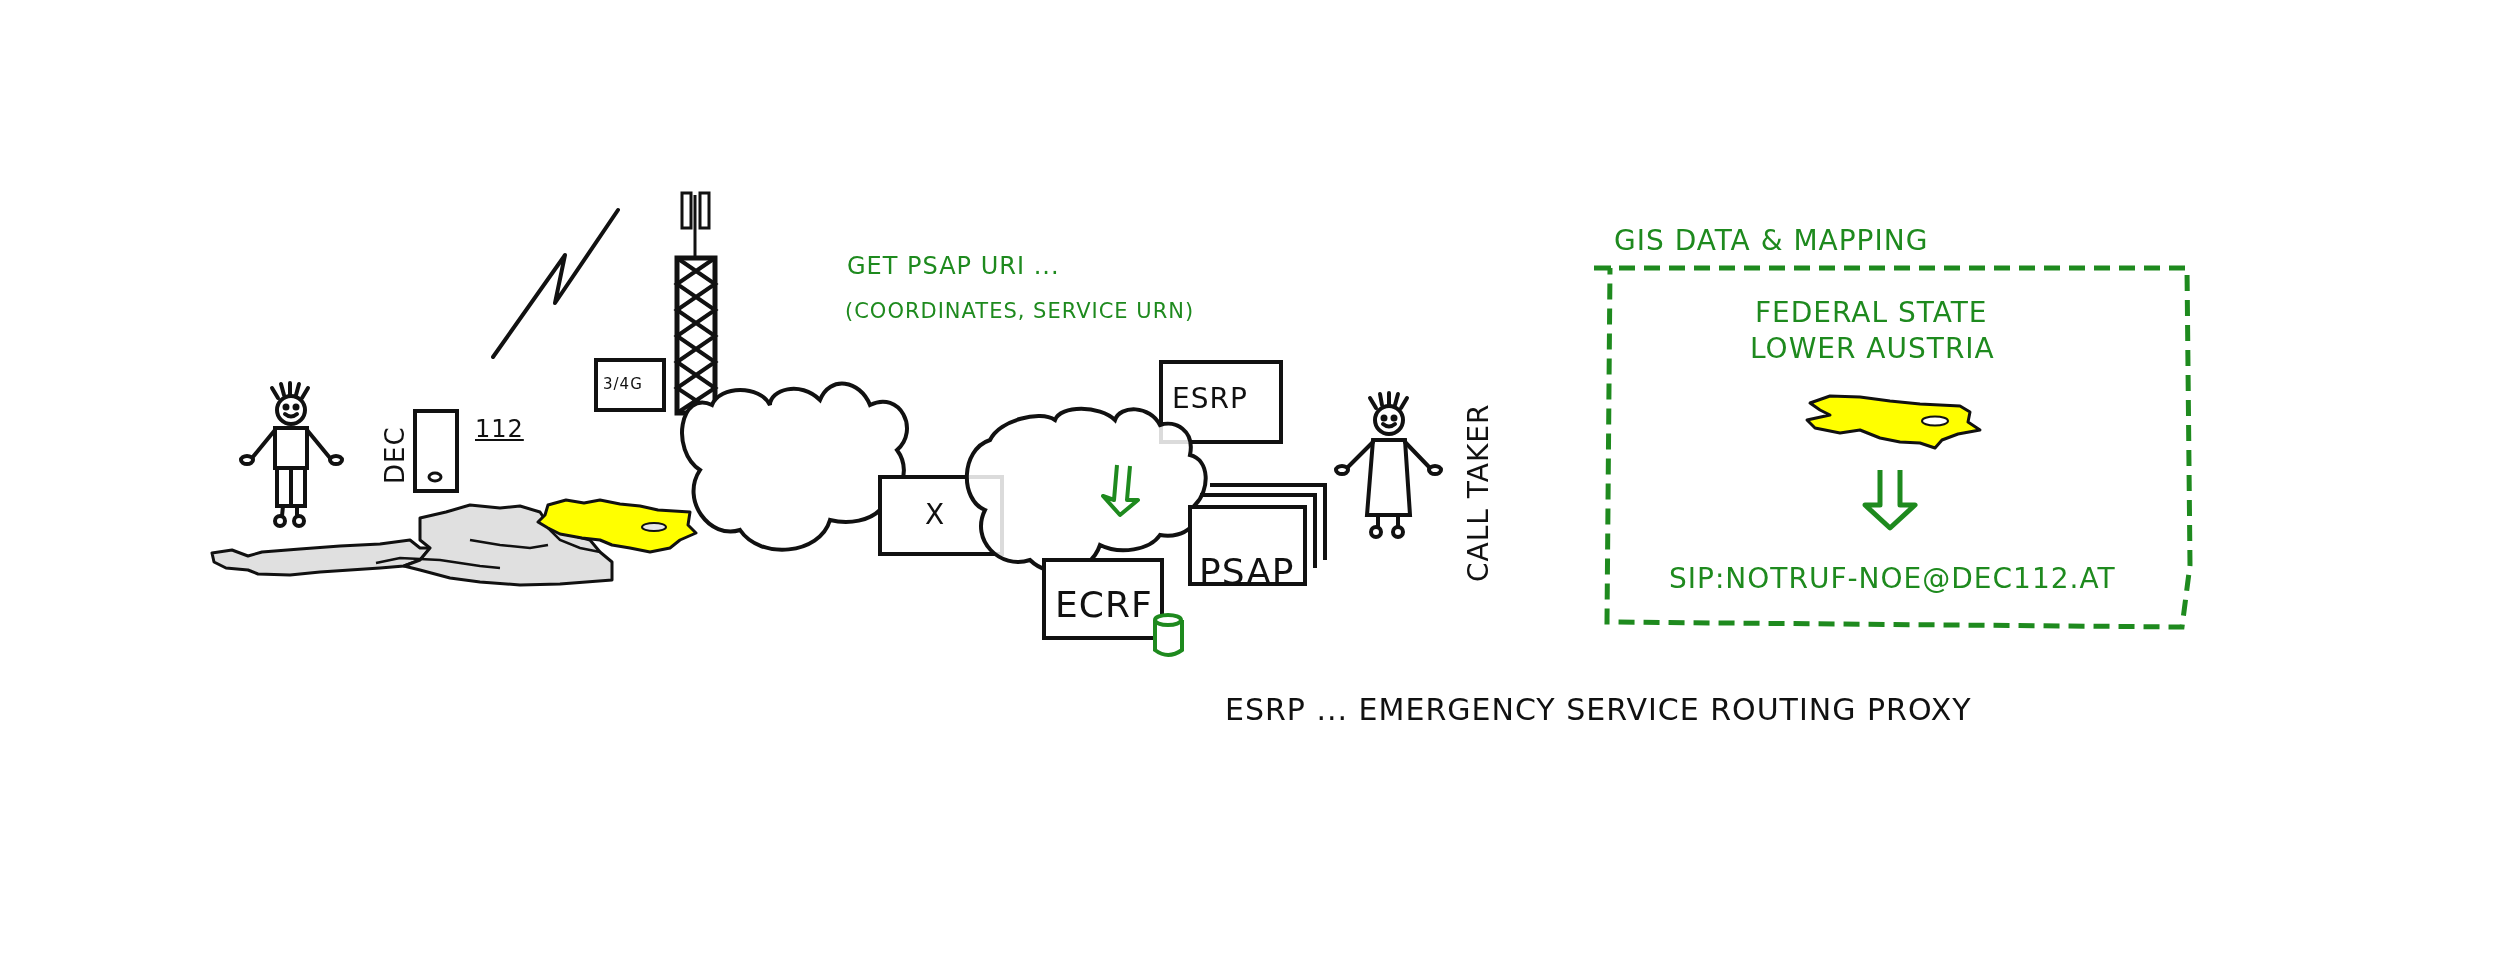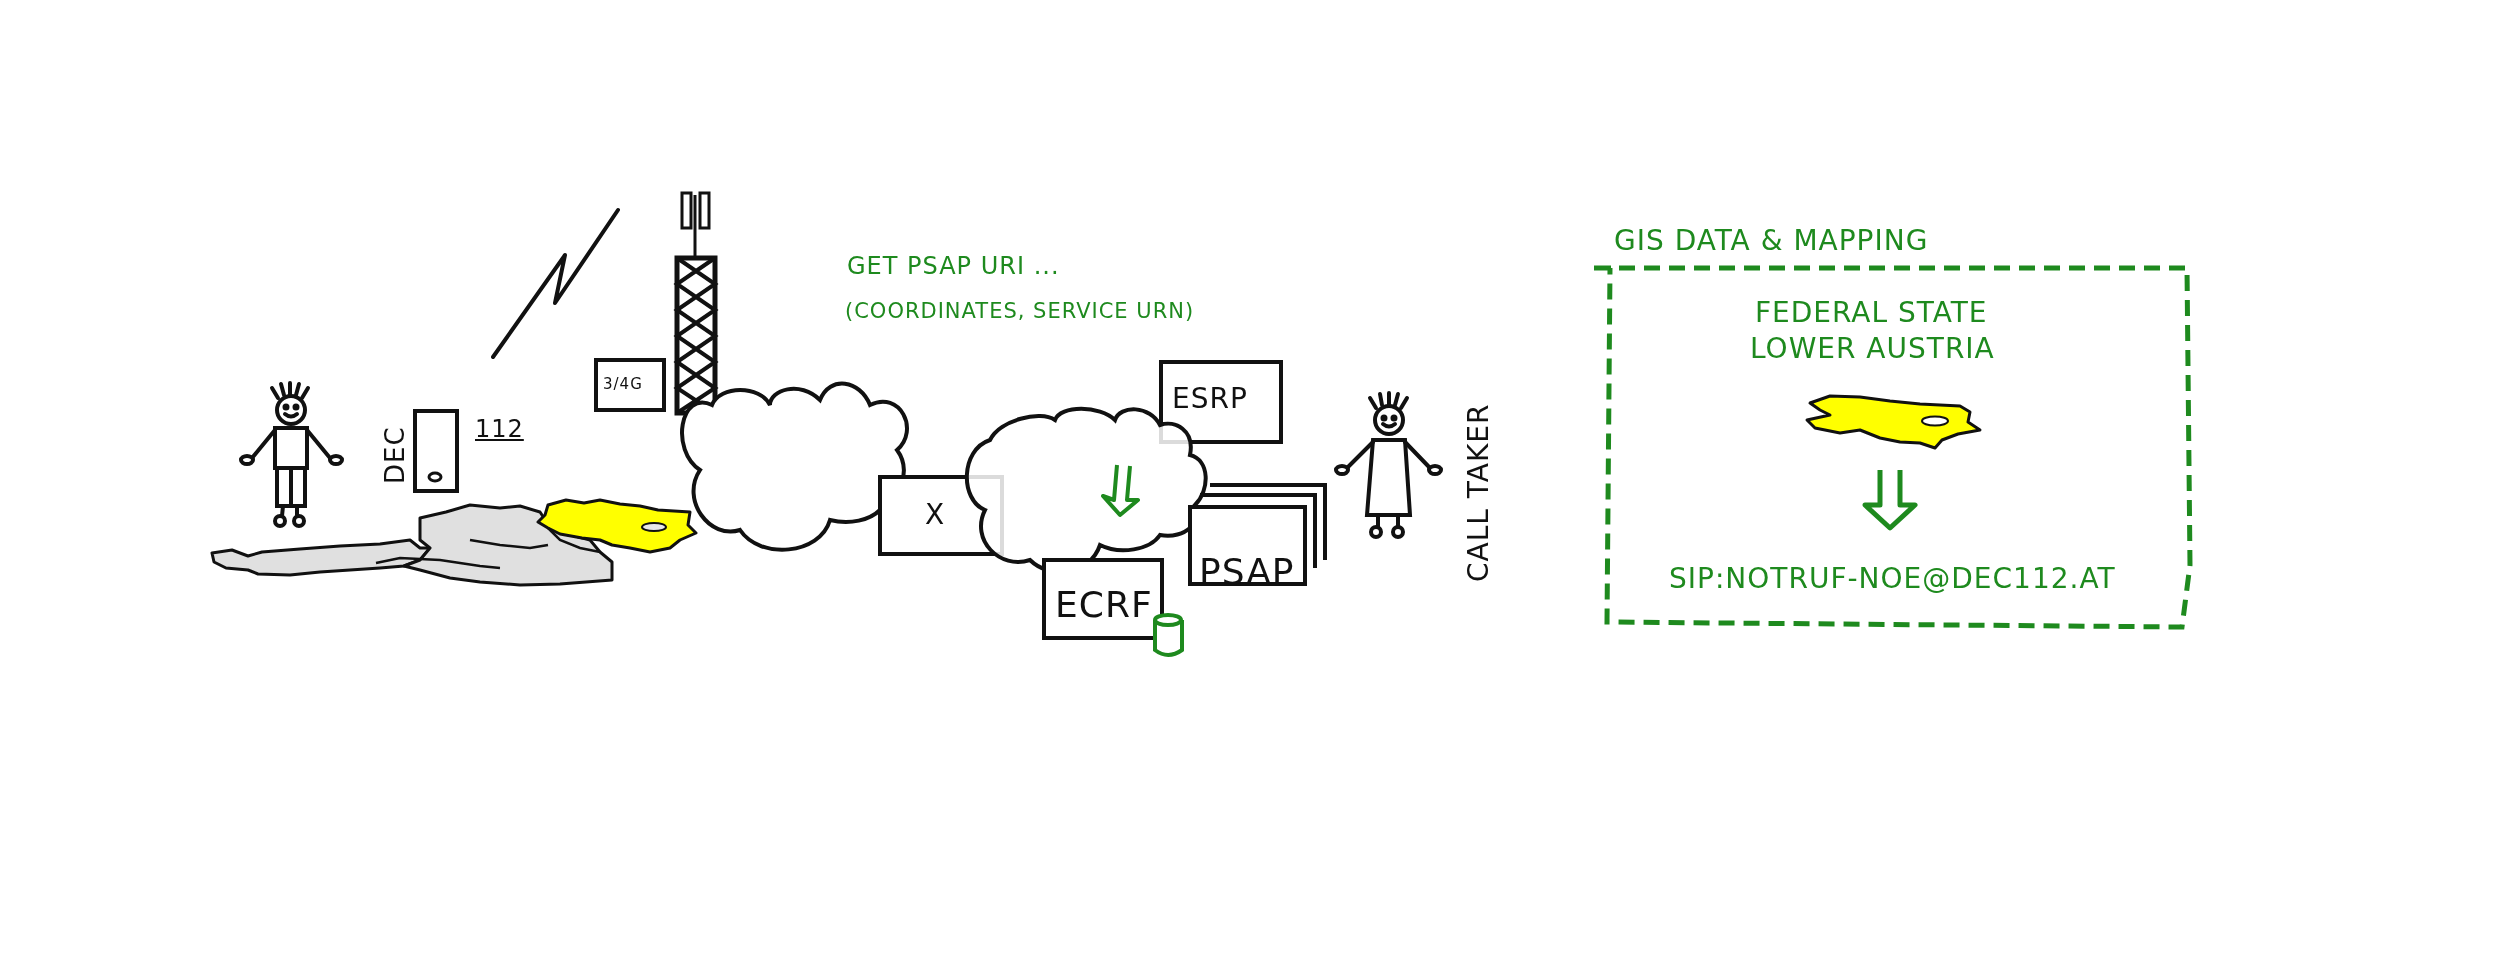--- a/index.html
+++ b/index.html
@@ -124,13 +124,14 @@
 <div class="lbl black" style="left:1055px; top:583px; font-size:36px;">ECRF</div>
 
 <div class="lbl black vert" style="left:1462px; top:582px; font-size:28px;">CALL TAKER</div>
 
 <div class="lbl green" style="left:1614px; top:224px; font-size:28px;">GIS DATA &amp; MAPPING</div>
 <div class="lbl green" style="left:1755px; top:296px; font-size:28px;">FEDERAL STATE</div>
 <div class="lbl green" style="left:1750px; top:332px; font-size:28px;">LOWER AUSTRIA</div>
 <div class="lbl green" style="left:1640px; top:562px; font-size:28px;margin-left:29px;">SIP:NOTRUF-NOE@DEC112.AT</div>
 
 <div style="position:absolute; left:1225px; top:692px;">
+  <div class="lbl black" style="position:relative; font-size:30px; height:37px;">ESRP ... EMERGENCY SERVICE ROUTING PROXY</div>
 </div>
 
 </body></html>

